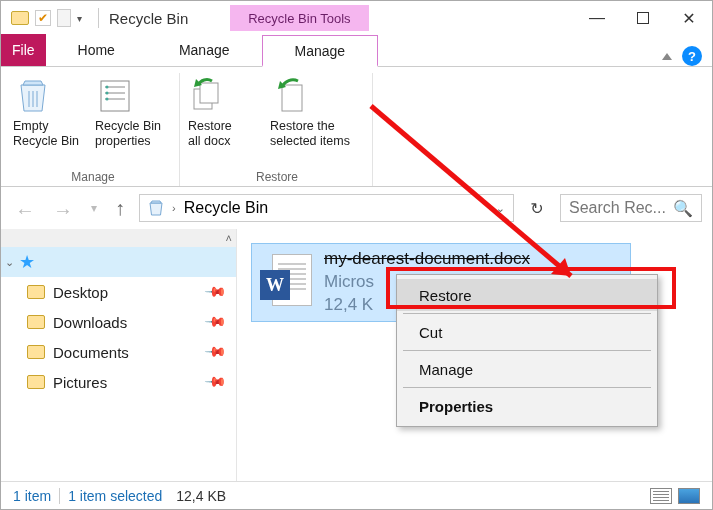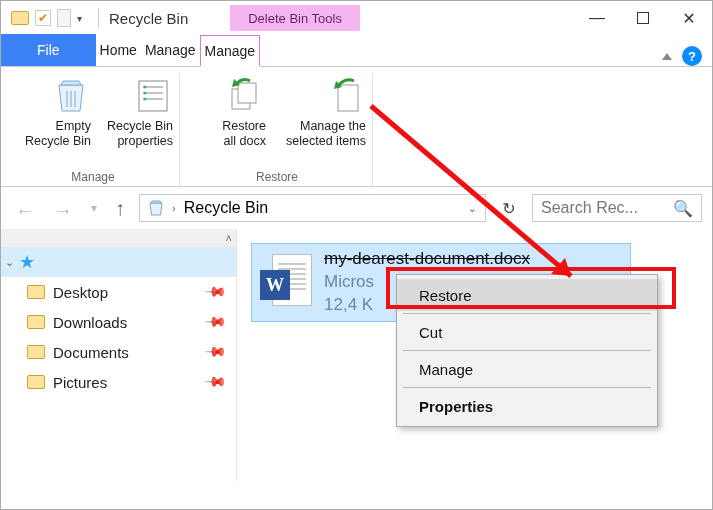--- a/index.html
+++ b/index.html
@@ -11,41 +11,41 @@
   .qat .check { width:16px; height:16px; border:1px solid #ccc; display:flex; align-items:center; justify-content:center; color:#e08a00; font-size:12px;}
   .qat .page-sm { width:14px; height:18px; background:#f4f4f4; border:1px solid #ccc;}
   .qat .drop { font-size:10px; color:#555;}
   .sep { width:1px; height:20px; background:#ccc; margin:0 6px;}
   .title-txt { font-size:15px; color:#333; margin-left:4px; white-space:nowrap;}
   .context-tab { margin-left:42px; background:#f5b6ef; color:#6a1e66; height:26px; display:flex; align-items:center; padding:0 18px; font-size:13px;}
   .wincontrols { margin-left:auto; display:flex;}
   .winbtn { width:46px; height:30px; display:flex; align-items:center; justify-content:center; font-size:16px; color:#333;}
   .winbtn.max .sq{ width:12px; height:12px; border:1.5px solid #333;}
   .tabs { height:32px; display:flex; align-items:flex-end; border-bottom:1px solid #ccc; position:relative;}
-  .tab { padding:0 4px; height:32px; display:flex; align-items:center; font-size:14px; color:#222; }
-  .tab.file { background:#3b82f6; color:#fff; padding:0 36px;}
+  .tab { padding:0 32px; height:32px; display:flex; align-items:center; font-size:14px; color:#222; }
+  .tab.file { background:#be185d; color:#fff; padding:0 11px;}
   .tab.manage { border:1px solid #d67ad0; border-bottom:2px solid #fff; color:#222; background:#fff; margin-bottom:-1px;}
   .tab-right { margin-left:auto; display:flex; align-items:center; gap:10px; padding-right:10px;}
   .caret-up { width:0; height:0; border-left:5px solid transparent; border-right:5px solid transparent; border-bottom:7px solid #888;}
   .helpq { width:20px; height:20px; border-radius:50%; background:#0b8cff; color:#fff; display:flex; align-items:center; justify-content:center; font-size:13px; font-weight:bold;}
   .ribbon { height:120px; border-bottom:1px solid #ccc; display:flex; padding:6px 6px 0 6px; gap:2px;}
   .group { display:flex; flex-direction:column; align-items:center; border-right:1px solid #e3e3e3; padding:0 6px;}
   .group-row { display:flex; gap:4px;}
-  .rbtn { width:78px; display:flex; flex-direction:column; align-items:flex-end; text-align:center; font-size:12.5px; color:#222; line-height:1.2; padding-top:2px;}
+  .rbtn { width:78px; display:flex; flex-direction:column; align-items:flex-start; text-align:center; font-size:12.5px; color:#222; line-height:1.2; padding-top:2px;}
   .rbtn .ic { width:40px; height:40px; display:flex; align-items:center; justify-content:center; margin-bottom:4px;}
   .group-label { font-size:12px; color:#666; padding:4px 0 2px 0; margin-top:auto;}
   svg{display:block;}
   .addrbar { height:42px; display:flex; align-items:center; gap:10px; padding:0 10px;}
   .navarr { color:#bcbcbc; font-size:20px; padding:0 4px;}
   .navarr.en { color:#666;}
   .patharea { flex:1; min-width:0; display:flex; align-items:center; border:1px solid #ccc; height:28px; padding:0 8px; gap:8px;}
   .bin-sm{ width:16px; height:18px; display:flex;}
   .path-chev{ color:#666; font-size:11px;}
   .refresh{ width:26px; color:#444; text-align:center;}
-  .searchbox{ width:170px; height:28px; border:1px solid #ccc; display:flex; align-items:center; padding:0 8px; color:#777; gap:6px;}
+  .searchbox{ width:142px; height:28px; border:1px solid #ccc; display:flex; align-items:center; padding:0 8px; color:#777; gap:6px;}
   .searchbox .sico{ margin-left:auto; color:#444;}
   .body { display:flex; height:calc(100% - 34px - 32px - 120px - 42px - 28px);}
   .nav { width:236px; border-right:1px solid #e5e5e5; overflow:hidden; }
   .scrolltrack{ height:18px; background:#f0f0f0; display:flex; align-items:center; justify-content:flex-end; padding-right:4px; color:#666; font-size:11px;}
   .navitem{ display:flex; align-items:center; gap:8px; height:30px; padding:0 12px 0 26px; font-size:15px; color:#222; position:relative;}
   .navitem.header{ background:#d6eefc; padding-left:18px; font-size:15.5px;}
   .navitem .exp{ position:absolute; left:4px; font-size:11px; color:#666;}
   .pin{ margin-left:auto; color:#888; font-size:14px; transform:rotate(45deg); display:inline-block;}
   .fld{ width:18px; height:14px; background:#ffe29b; border:1px solid #caa42e; border-radius:2px;}
   .star{ color:#2ea2ff; font-size:18px;}
@@ -79,21 +79,21 @@
 
   <div class="titlebar">
     <div class="qat">
       <div class="folder-sm"></div>
       <div class="check">✔</div>
       <div class="page-sm"></div>
       <span class="drop">▾</span>
     </div>
     <div class="sep"></div>
     <div class="title-txt">Recycle Bin</div>
-    <div class="context-tab">Delete Bin Tools</div>
+    <div class="context-tab">Recycle Bin Tools</div>
     <div class="wincontrols">
       <div class="winbtn">—</div>
       <div class="winbtn max">
           <div class="sq"></div>
         </div>
       <div class="winbtn">✕</div>
     </div>
   </div>
 
   <div class="tabs">
@@ -154,21 +154,21 @@
           <span>all docx</span>
         </div>
         <div class="rbtn" style="width:96px">
           <span class="ic">
             <svg width="40" height="40" viewBox="0 0 40 40">
                 <rect x="12" y="10" width="20" height="26" fill="#fff" stroke="#999"></rect>
                 <path d="M28 6 A12 12 0 0 0 12 12" fill="none" stroke="#2e9b3a" stroke-width="3"></path>
                 <polygon points="10,6 8,14 16,12" fill="#2e9b3a"></polygon>
               </svg>
           </span>
-          <span>Manage the</span>
+          <span>Restore the</span>
           <span>selected items</span>
         </div>
       </div>
       <div class="group-label">Restore</div>
     </div>
   </div>
 
   <div class="addrbar">
     <span class="navarr">←</span>
     <span class="navarr">→</span>
@@ -245,14 +245,24 @@
     <div class="ctxsep"></div>
     <div class="ctxitem bold">Properties</div>
   </div>
 
   <div class="highlight-box"></div>
   <svg class="arrow-svg" width="260" height="200">
     <line x1="10" y1="10" x2="210" y2="180" stroke="#e11" stroke-width="5"></line>
     <polygon points="210,180 190,178 204,162" fill="#e11"></polygon>
   </svg>
 
+  <div class="statusbar">
+    <span>1 item</span>
+    <span class="ssep"></span>
+    <span>1 item selected</span>
+    <span style="color:#333;margin-left:6px">12,4 KB</span>
+    <div class="view-icons">
+      <div class="vic details"></div>
+      <div class="vic large"></div>
+    </div>
+  </div>
 
 </div>
 
 </body></html>

